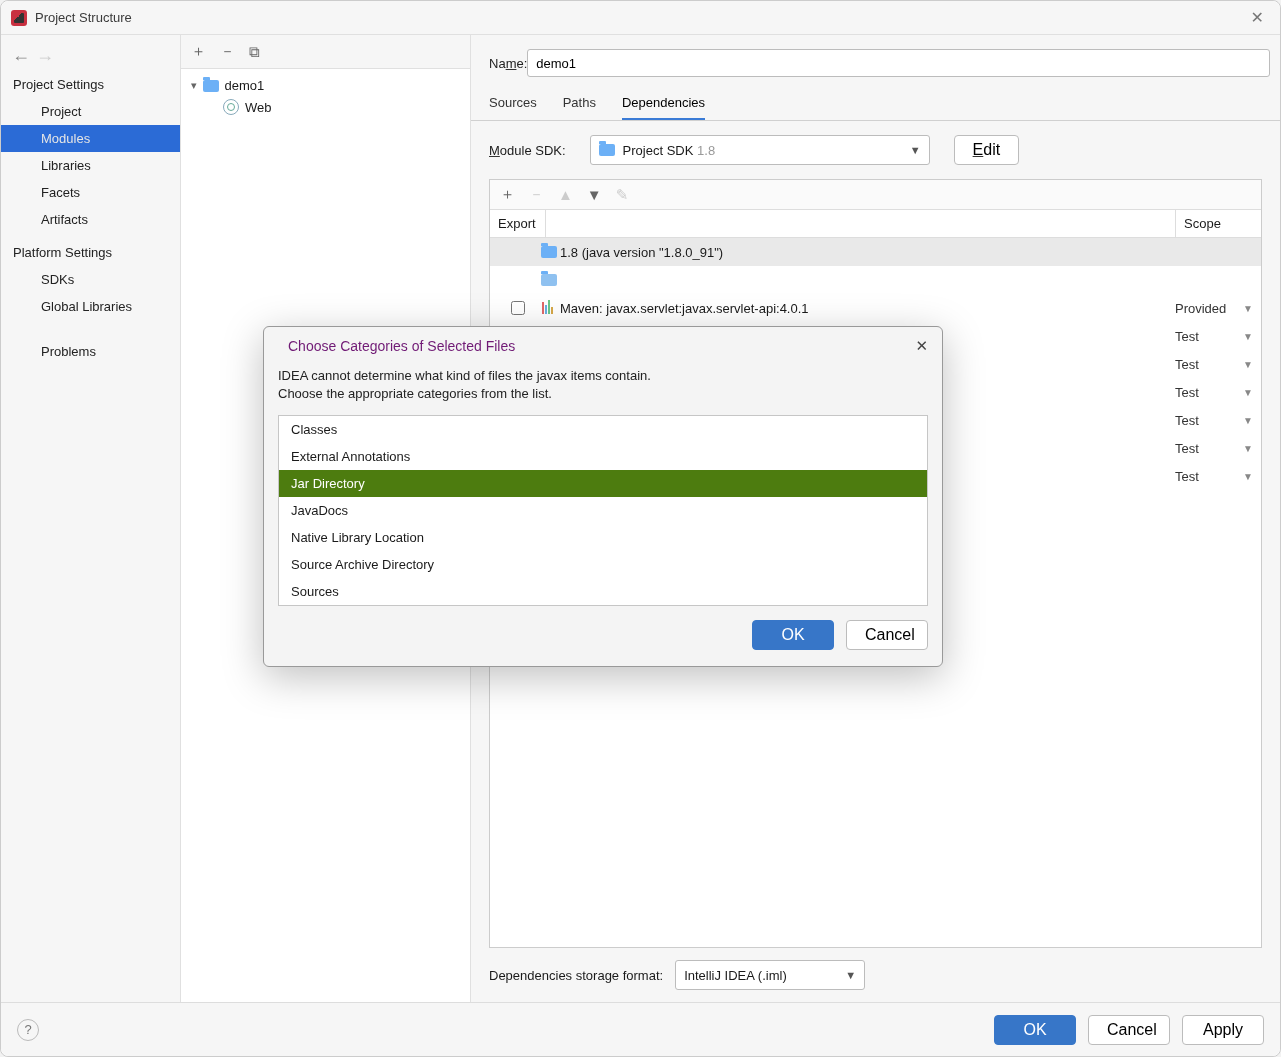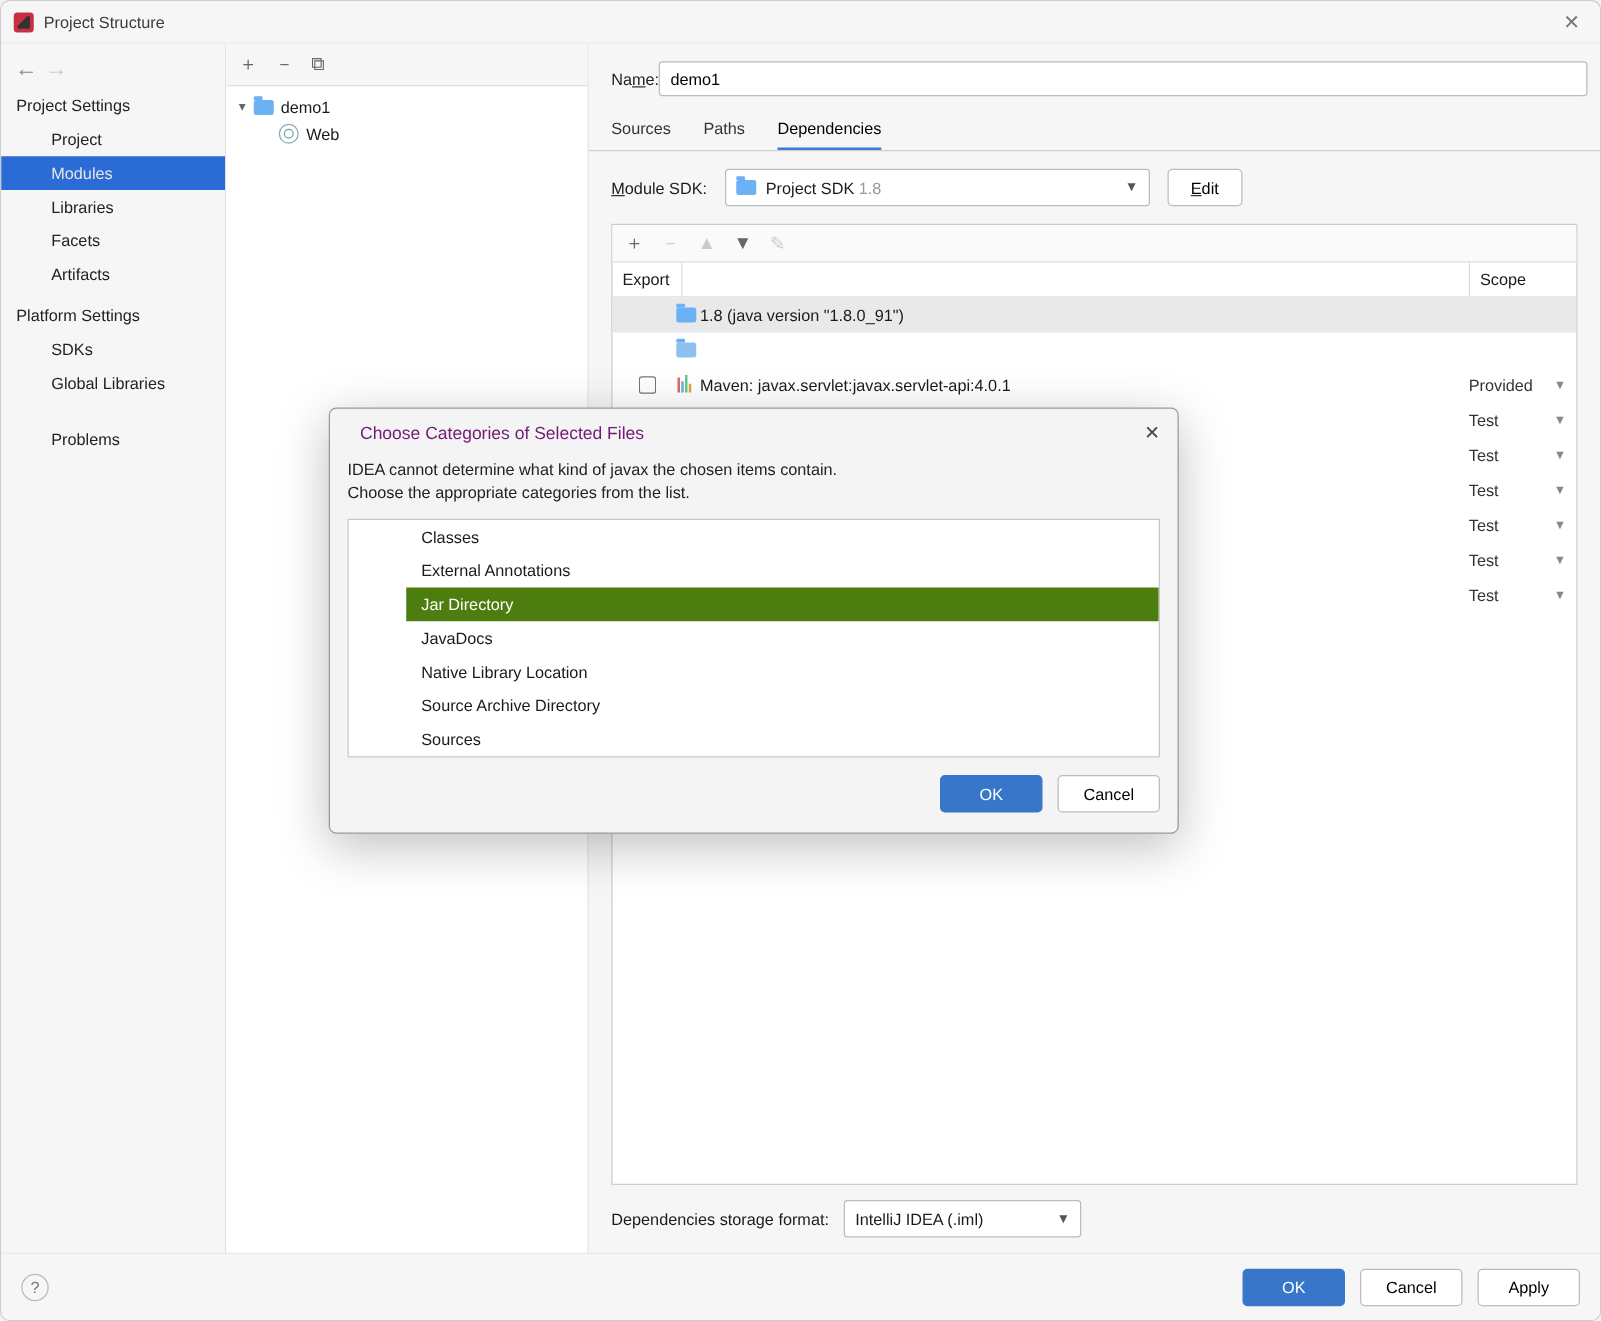--- a/index.html
+++ b/index.html
@@ -82,29 +82,29 @@
 .folder-web::after{content:'';position:absolute;inset:3px;border:1px solid #6a9;border-radius:6px;}
 .main-col { flex:1; background:#f6f6f6; display:flex; flex-direction:column; min-width:0; }
 .form-row { display:flex; align-items:center; padding:14px 10px 10px 18px; }
 .form-row label { font-size:13px; color:#222; }
 .text-input {
   flex:1; height:28px; border:1px solid #bcbcbc; border-radius:3px; background:#fff; padding:0 8px; font-size:13px;
 }
 .tabs-row { display:flex; gap:26px; padding:0 18px; border-bottom:1px solid #d0d0d0;}
 .tab { padding:8px 0; color:#333; cursor:pointer; font-size:13px;}
 .tab.active { color:#000; border-bottom:2px solid #3a7bd6; }
-.sdk-row { display:flex; align-items:center; padding:14px 18px; gap:14px;}
+.sdk-row { display:flex; align-items:center; padding:14px 18px; gap:24px;}
 .u-line { text-decoration:underline; text-decoration-color:#333;}
 .combo {
   display:flex; align-items:center; height:30px; border:1px solid #bcbcbc; border-radius:3px; background:#fff;
   padding:0 8px; gap:8px; cursor:pointer;
 }
 .combo .chev { margin-left:auto; color:#555; font-size:11px;}
 .btn {
-  height:30px; padding:0 18px; border:1px solid #bcbcbc; border-radius:4px; background:#fff; cursor:pointer; font-size:13px;
+  height:30px; padding:0 18px; border:1px solid #bcbcbc; border-radius:4px; background:#fff; cursor:pointer; font-size:16px;
 }
 .btn.primary { background:#3776c8; color:#fff; border-color:#3776c8;}
 .dep-panel {
   margin:0 18px; border:1px solid #ccc; background:#fff; flex:1; display:flex; flex-direction:column; min-height:0;
 }
 .dep-tb { height:30px; display:flex; align-items:center; gap:14px; padding:0 10px; border-bottom:1px solid #ddd; background:#fafafa;}
 .dep-head { display:flex; border-bottom:1px solid #ddd;}
 .dep-head .h-exp{ width:56px; padding:6px 8px; border-right:1px solid #ddd;}
 .dep-head .h-mid{ flex:1; padding:6px 8px;}
 .dep-head .h-scope{ width:86px; padding:6px 8px; border-left:1px solid #ddd;}
@@ -134,21 +134,21 @@
 .dialog {
   position:absolute; left:263px; top:326px; width:680px;
   background:#f4f4f4; border:1px solid #999; border-radius:6px;
   box-shadow:0 10px 40px rgba(0,0,0,0.25); pointer-events:auto;
 }
 .dialog-title { display:flex; align-items:center; padding:10px 14px; gap:10px;}
 .dialog-title .title { font-size:14px; color:#701a75;}
 .dialog-title .dclose { margin-left:auto; color:#444; cursor:pointer; font-size:15px;}
 .dialog-desc { padding:2px 14px 8px 14px; color:#222; line-height:1.4;}
 .cat-list {
-  margin:4px 14px 0 14px; border:1px solid #c6c6c6; background:#fff; max-height:196px; overflow:auto;padding-left:46px;
+  margin:4px 14px 0 14px; border:1px solid #c6c6c6; background:#fff; max-height:196px; overflow:auto;
 }
 .cat-item { padding:6px 12px; cursor:pointer;}
 .cat-item.sel { background:#4d7c0f; color:#fff;}
 .dialog-btns { display:flex; justify-content:flex-end; gap:12px; padding:14px 14px 16px 14px;}
 input[type=checkbox]{width:14px;height:14px;}
 </style>
 </head>
 <body>
 
 <div class="window">
@@ -334,21 +334,21 @@
 </div>
 
 <div class="dialog-backdrop">
   <div class="dialog">
     <div class="dialog-title">
       <div class="app-icon"></div>
       <div class="title">Choose Categories of Selected Files</div>
       <div class="dclose">✕</div>
     </div>
     <div class="dialog-desc">
-      <div>IDEA cannot determine what kind of javax the chosen items contain.</div>
+      <div>IDEA cannot determine what kind of files the javax items contain.</div>
       <div>Choose the appropriate categories from the list.</div>
     </div>
     <div class="cat-list">
       <div class="cat-item">Classes</div>
       <div class="cat-item">External Annotations</div>
       <div class="cat-item sel">Jar Directory</div>
       <div class="cat-item">JavaDocs</div>
       <div class="cat-item">Native Library Location</div>
       <div class="cat-item">Source Archive Directory</div>
       <div class="cat-item">Sources</div>

